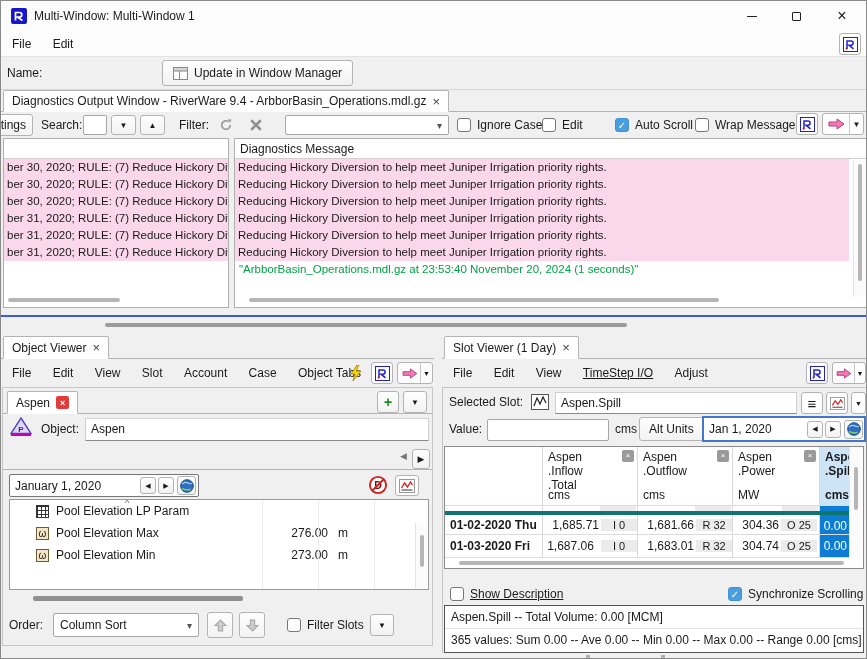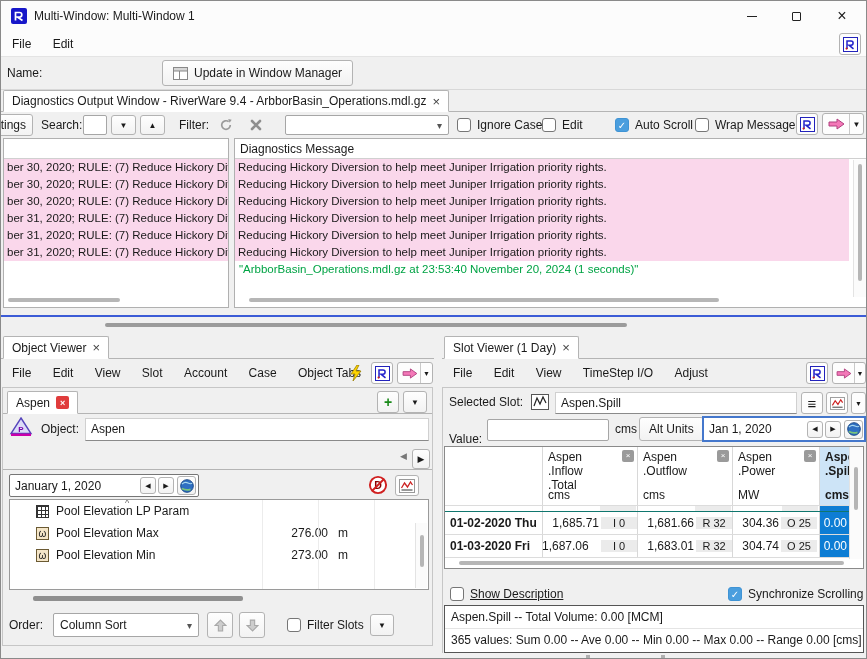--- a/index.html
+++ b/index.html
@@ -345,21 +345,21 @@
     <div class="tabline" style="left:0;top:27px;width:426px;"></div>
     <div class="tab" style="left:2px;top:5px;height:23px;">
       <span>Slot Viewer (1 Day)</span>
       <span style="font-size:13px;color:#444;">×</span>
     </div>
 
     <div class="abs" style="left:0;top:28px;width:426px;height:28px;">
       <span class="menu-item" style="margin-left:2px;line-height:28px;">File</span>
       <span class="menu-item" style="line-height:28px;">Edit</span>
       <span class="menu-item" style="line-height:28px;">View</span>
-      <span class="menu-item" style="line-height:28px;">TimeStep I/O</span>
+      <span class="menu-item" style="line-height:28px;text-decoration:underline;">TimeStep I/O</span>
       <span class="menu-item" style="line-height:28px;">Adjust</span>
       <div class="flatbtn abs" style="left:364px;top:3px;width:22px;height:22px;">
         <svg width="15" height="15" viewBox="0 0 15 15">
             <rect x="0.5" y="0.5" width="14" height="14" fill="#fff" stroke="#2222bb"></rect>
             <path d="M4 12 V4 h4 a2.1 2.1 0 0 1 0 4.2 H6 l4.5 3.6" stroke="#2222cc" stroke-width="1.5" fill="none"></path>
             <circle cx="3.6" cy="11.6" r="1.1" fill="#cc2222"></circle>
           </svg>
       </div>
       <div class="flatbtn abs" style="left:390px;top:3px;width:34px;height:22px;padding:0;">
         <span class="row-center" style="width:21px;justify-content:center;">
@@ -388,21 +388,21 @@
       <svg width="15" height="13" viewBox="0 0 16 14">
           <rect x="0.5" y="0.5" width="15" height="13" fill="#fff" stroke="#999"></rect>
           <path d="M2.5 11 h11" stroke="#333"></path>
           <path d="M2.5 9 L5.5 4 L8.5 8 L11.5 3 L13.5 6" stroke="#cc2222" fill="none" stroke-width="1.3"></path>
         </svg>
     </div>
     <div class="flatbtn abs" style="left:409px;top:61px;width:15px;height:22px;font-size:7px;">
         <span>▼</span>
       </div>
 
-    <span class="abs" style="left:7px;top:96px;line-height:24px;">Value:</span>
+    <span class="abs" style="left:7px;top:86px;line-height:24px;">Value:</span>
     <input class="abs" style="left: 45px; top: 88px; width: 122px; height: 22px; border: 1px solid rgb(166, 166, 166); border-radius: 2px; font: 12px &quot;Liberation Sans&quot;, sans-serif; padding: 0px 4px;">
     <span class="abs" style="left:173px;top:86px;line-height:24px;">cms</span>
     <div class="btn abs" style="left:197px;top:86px;height:24px;padding:0 9px;">
         <span>Alt Units</span>
       </div>
     <div class="abs row-center" style="left:260px;top:85px;width:164px;height:26px;background:#fff;border:2px solid #4477cc;padding-left:5px;">
       <span>Jan 1, 2020</span>
       <span class="btn" style="margin-left:auto;width:16px;height:17px;font-size:7px;">
           <span>◀</span>
         </span>
@@ -450,34 +450,34 @@
         <div class="abs" style="left:5px;bottom:3px;">cms</div>
       </div>
 
       <div class="abs" style="left:0;top:58px;width:405px;height:6px;border-top:1px solid #dcdcdc;">
         <span class="abs flagbox" style="left:155px;top:0;height:6px;"></span>
         <span class="abs flagbox" style="left:250px;top:0;height:6px;"></span>
         <span class="abs flagbox" style="left:337px;top:0;height:6px;"></span>
         <span class="abs spillblue" style="left:375px;top:0;width:30px;height:6px;"></span>
       </div>
 
-      <div class="abs row-center" style="left:0;top:64px;width:405px;height:23px;border-top:1px solid #0f766e;">
+      <div class="abs row-center" style="left:0;top:64px;width:405px;height:23px;border-top:4px solid #0f766e;">
         <span style="width:97px;padding-left:5px;font-weight:bold;">01-02-2020 Thu</span>
         <span style="width:57px;text-align:right;">1,685.71</span>
         <span class="flagbox" style="margin-left:2px;">I 0</span>
         <span style="width:57px;text-align:right;">1,681.66</span>
         <span class="flagbox" style="margin-left:2px;">R 32</span>
         <span style="width:47px;text-align:right;">304.36</span>
         <span class="flagbox" style="margin-left:2px;">O 25</span>
         <span class="spillblue" style="width:30px;height:100%;text-align:right;line-height:23px;padding-right:3px;margin-left:3px;">0.00</span>
       </div>
 
       <div class="abs row-center" style="left:0;top:87px;width:405px;height:23px;border-top:1px solid #dcdcdc;">
         <span style="width:97px;padding-left:5px;font-weight:bold;">01-03-2020 Fri</span>
-        <span style="width:57px;text-align:left;">1,687.06</span>
+        <span style="width:57px;text-align:center;">1,687.06</span>
         <span class="flagbox" style="margin-left:2px;">I 0</span>
         <span style="width:57px;text-align:right;">1,683.01</span>
         <span class="flagbox" style="margin-left:2px;">R 32</span>
         <span style="width:47px;text-align:right;">304.74</span>
         <span class="flagbox" style="margin-left:2px;">O 25</span>
         <span class="spillblue" style="width:30px;height:100%;text-align:right;line-height:23px;padding-right:3px;margin-left:3px;">0.00</span>
       </div>
       <div class="abs" style="left:0;top:110px;width:405px;height:1px;background:#dcdcdc;"></div>
       <div class="abs" style="right:1px;top:0;width:13px;height:112px;background:#fbfbfb;border-left:1px solid #e3e3e3;">
         <div class="sb-handle" style="left:4px;top:20px;width:4px;height:43px;"></div>

